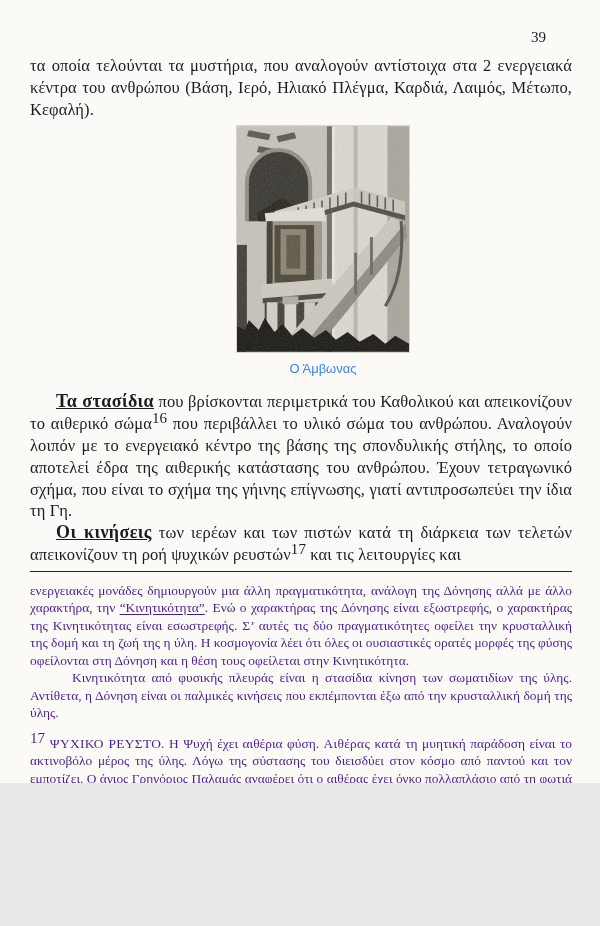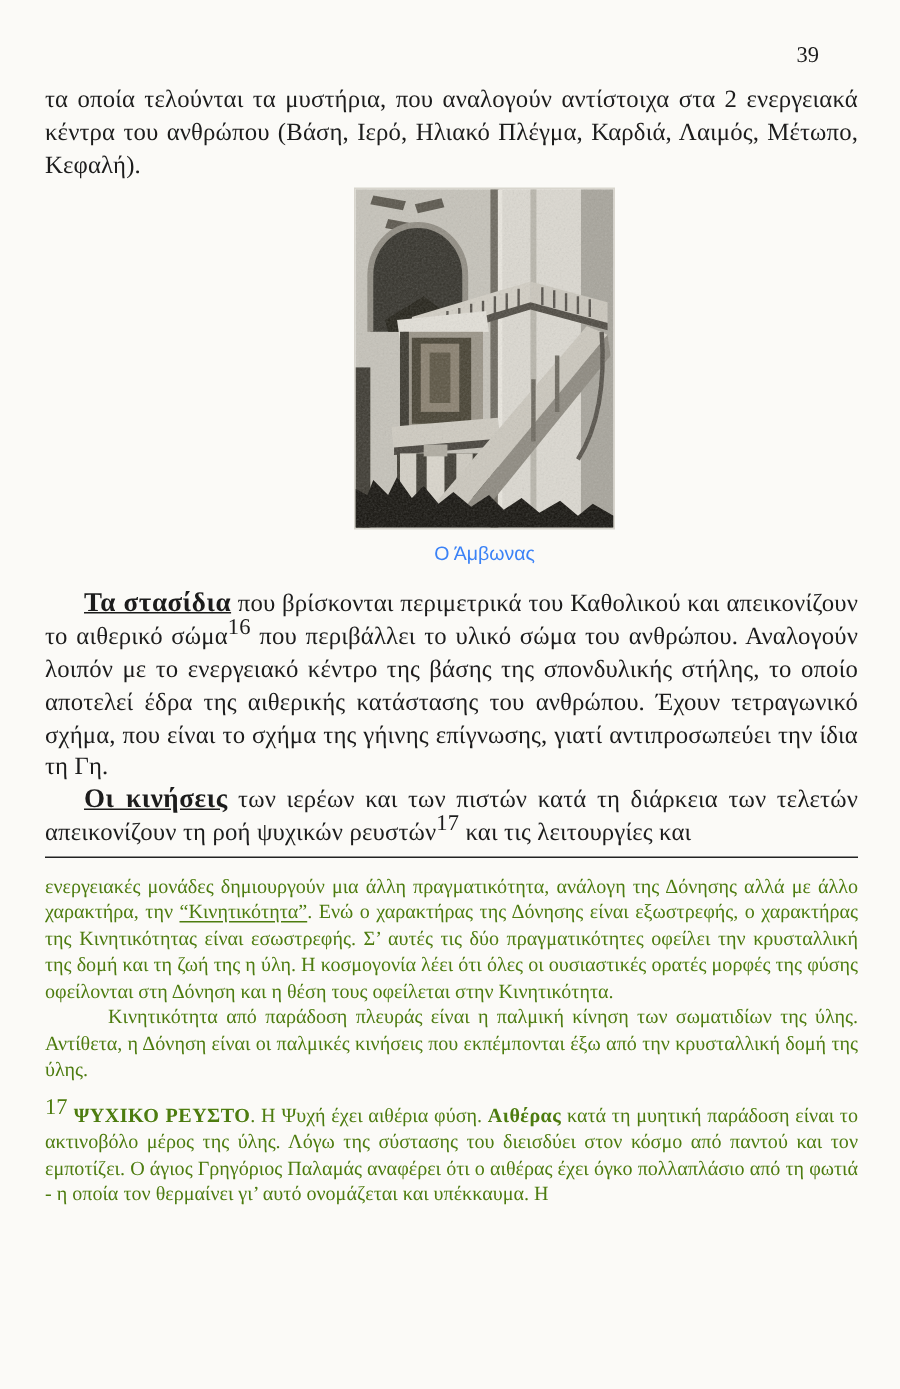--- a/index.html
+++ b/index.html
@@ -1,18 +1,18 @@
 <!DOCTYPE html>
 <html lang="el"><head>
 <meta charset="utf-8">
 <style>
   html,body{margin:0;padding:0;background:#e9e9e9;}
   .page{
     position:relative;
-    width:600px;height:926px;
+    width:600px;height:783px;
     margin:0 auto;
     background:#fbfaf7;
     color:#1c1c1c;
     font-family:"Liberation Serif", serif;
     box-sizing:border-box;
     padding:28px 28px 0 30px;
     overflow:hidden;
   }
   .page-number{
     text-align:right;
@@ -63,30 +63,30 @@
     margin-top:5px;
     border-top:1.6px solid #222;
     width:100%;
     height:0;
   }
   .footnote{
     margin:0;
     font-size:13.4px;
     line-height:17.5px;
     text-align:justify;
-    color:#4d7c0f;
+    color:#4c1d95;
   }
   .footnote.first{margin-top:10px;}
   .footnote.ind{text-indent:42px;}
   .footnote.spaced{margin-top:13px;}
   .uq{
     text-decoration:underline;
     text-underline-offset:2px;
   }
-  .fnterm{font-weight:700;letter-spacing:0.3px;}
+  .fnterm{font-weight:400;letter-spacing:0.3px;}
 </style>
 </head>
 <body>
 
 <div class="page">
 
   <div class="page-number">39</div>
 
   <p class="body-par intro">τα οποία τελούνται τα μυστήρια, που αναλογούν αντίστοιχα στα 2 ενεργειακά κέντρα του ανθρώπου (Βάση, Ιερό, Ηλιακό Πλέγμα, Καρδιά, Λαιμός, Μέτωπο, Κεφαλή).</p>
 
@@ -184,19 +184,19 @@
   <div class="caption">Ο Άμβωνας</div>
 
   <p class="body-par indent after-caption"><span class="lead">Τα στασίδια</span><span> που βρίσκονται περιμετρικά του Καθολικού και απεικονίζουν το αιθερικό σώμα</span><sup class="fnref">16</sup><span> που περιβάλλει το υλικό σώμα του ανθρώπου. Αναλογούν λοιπόν με το ενεργειακό κέντρο της βάσης της σπονδυλικής στήλης, το οποίο αποτελεί έδρα της αιθερικής κατάστασης του ανθρώπου. Έχουν τετραγωνικό σχήμα, που είναι το σχήμα της γήινης επίγνωσης, γιατί αντιπροσωπεύει την ίδια τη Γη.</span></p>
 
   <p class="body-par indent"><span class="lead">Οι κινήσεις</span><span> των ιερέων και των πιστών κατά τη διάρκεια των τελετών απεικονίζουν τη ροή ψυχικών ρευστών</span><sup class="fnref">17</sup><span> και τις λειτουργίες και</span></p>
 
   <div class="fn-rule"></div>
 
   <p class="footnote first"><span>ενεργειακές μονάδες δημιουργούν μια άλλη πραγματικότητα, ανάλογη της Δόνησης αλλά με άλλο χαρακτήρα, την </span><span class="uq">“Κινητικότητα”</span><span>. Ενώ ο χαρακτήρας της Δόνησης είναι εξωστρεφής, ο χαρακτήρας της Κινητικότητας είναι εσωστρεφής. Σ’ αυτές τις δύο πραγματικότητες οφείλει την κρυσταλλική της δομή και τη ζωή της η ύλη. Η κοσμογονία λέει ότι όλες οι ουσιαστικές ορατές μορφές της φύσης οφείλονται στη Δόνηση και η θέση τους οφείλεται στην Κινητικότητα.</span></p>
 
-  <p class="footnote ind">Κινητικότητα από παράδοση πλευράς είναι η παλμική κίνηση των σωματιδίων της ύλης. Αντίθετα, η Δόνηση είναι οι παλμικές κινήσεις που εκπέμπονται έξω από την κρυσταλλική δομή της ύλης.</p>
+  <p class="footnote ind">Κινητικότητα από φυσικής πλευράς είναι η στασίδια κίνηση των σωματιδίων της ύλης. Αντίθετα, η Δόνηση είναι οι παλμικές κινήσεις που εκπέμπονται έξω από την κρυσταλλική δομή της ύλης.</p>
 
 
 
   <p class="footnote spaced"><sup class="fnref">17</sup><span class="fnterm"> ΨΥΧΙΚΟ ΡΕΥΣΤΟ</span><span>. Η Ψυχή έχει αιθέρια φύση. </span><span class="fnterm">Αιθέρας</span><span> κατά τη μυητική παράδοση είναι το ακτινοβόλο μέρος της ύλης. Λόγω της σύστασης του διεισδύει στον κόσμο από παντού και τον εμποτίζει. Ο άγιος Γρηγόριος Παλαμάς αναφέρει ότι ο αιθέρας έχει όγκο πολλαπλάσιο από τη φωτιά - η οποία τον θερμαίνει γι’ αυτό ονομάζεται και υπέκκαυμα. Η</span></p>
 
 </div>
 
 </body></html>

